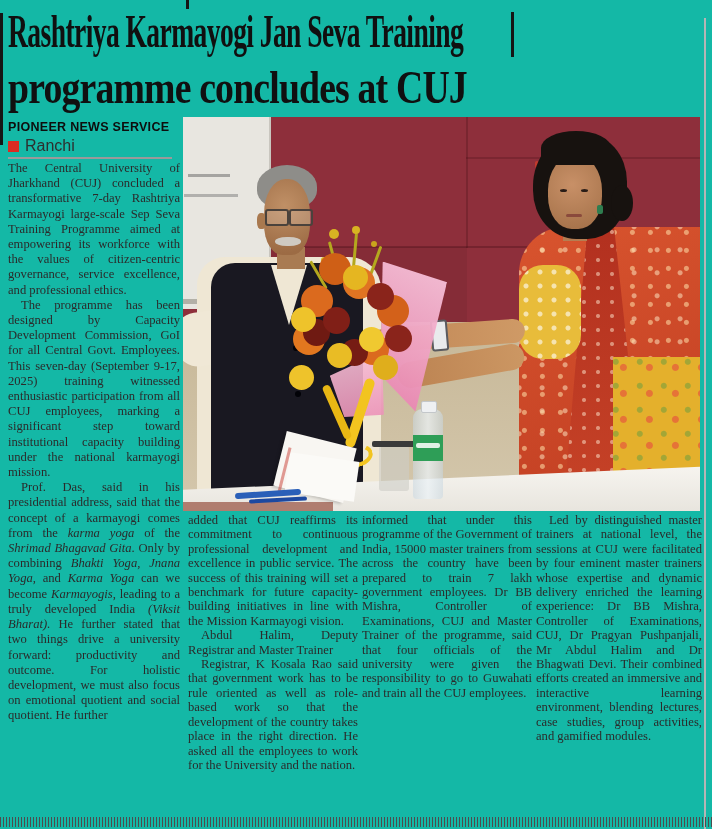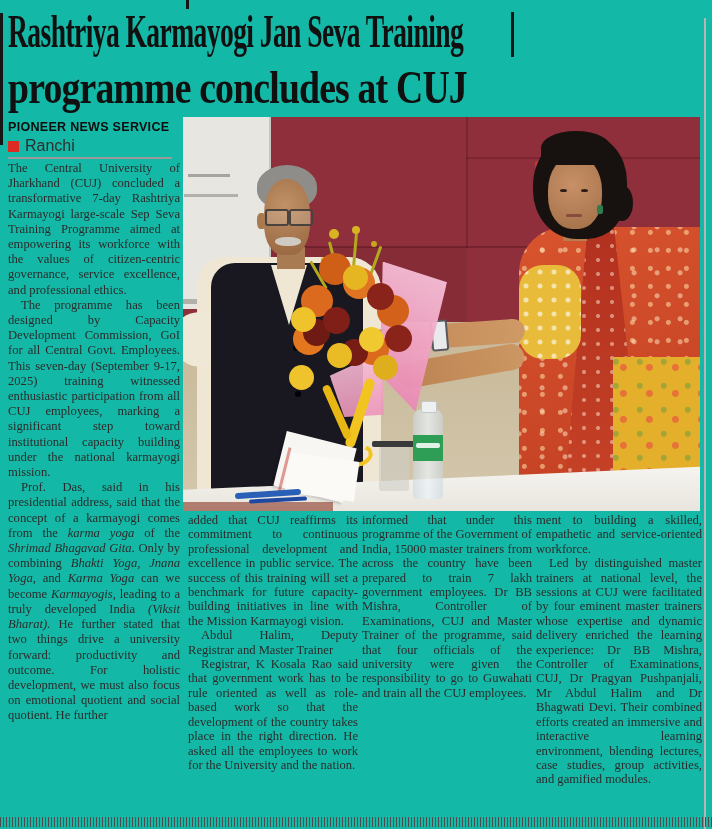--- a/index.html
+++ b/index.html
@@ -251,18 +251,17 @@
 
   <div class="col col2">
       <p><span>added that CUJ reaffirms its commitment to continuous professional development and excellence in public service. The success of this training will set a benchmark for future capacity-building initiatives in line with the Mission Karmayogi vision.</span></p>
       <p class="indent"><span>Abdul Halim, Deputy Registrar and Master Trainer</span></p>
       <p class="indent"><span>Registrar, K Kosala Rao said that government work has to be rule oriented as well as role-based work so that the development of the country takes place in the right direction. He asked all the employees to work for the University and the nation.</span></p>
     </div>
   <div class="col col3">
       <p><span>informed that under this programme of the Government of India, 15000 master trainers from across the country have been prepared to train 7 lakh government employees. Dr BB Mishra, Controller of Examinations, CUJ and Master Trainer of the programme, said that four officials of the university were given the responsibility to go to Guwahati and train all the CUJ employees.</span></p>
     </div>
   <div class="col col4">
-      <p><span>ment to building a skilled, empathetic and service-oriented workforce.</span></p>
       <p class="indent"><span>Led by distinguished master trainers at national level, the sessions at CUJ were facilitated by four eminent master trainers whose expertise and dynamic delivery enriched the learning experience: Dr BB Mishra, Controller of Examinations, CUJ, Dr Pragyan Pushpanjali, Mr Abdul Halim and Dr Bhagwati Devi. Their combined efforts created an immersive and interactive learning environment, blending lectures, case studies, group activities, and gamified modules.</span></p>
     </div>
 
   <div class="bottom-hatch"></div>
 </div>
 
 </body></html>

